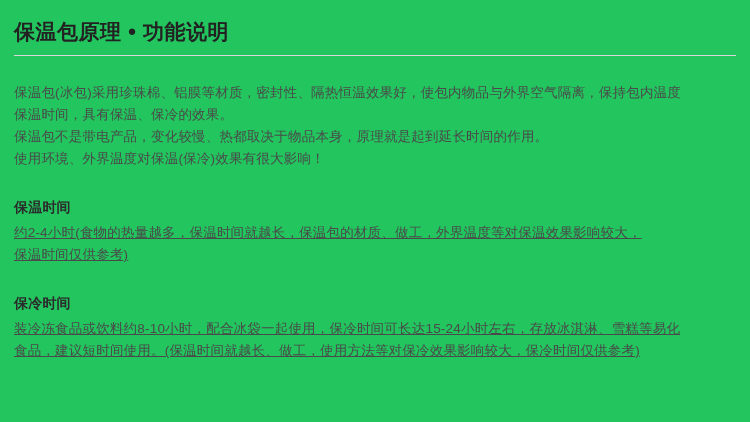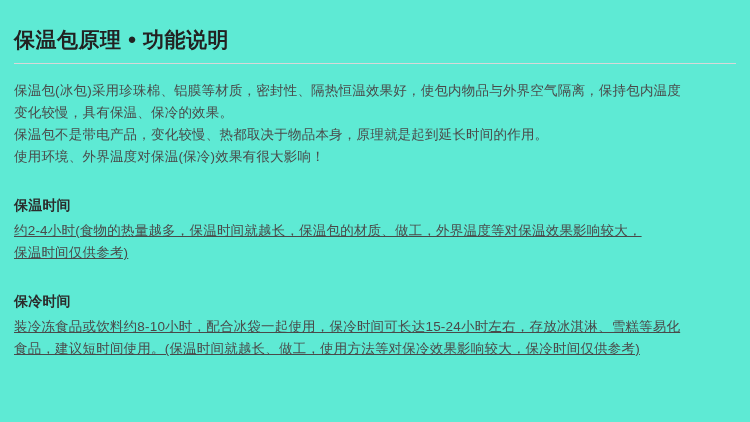--- a/index.html
+++ b/index.html
@@ -12,22 +12,22 @@
     height: 422px;
     font-family: "Liberation Sans", "DejaVu Sans", sans-serif;
     color: #333333;
     overflow: hidden;
   }
   .page {
     position: relative;
     width: 750px;
     height: 422px;
     box-sizing: border-box;
-    padding: 8px 14px;
-    background: #5eead4;
+    padding: 0 14px;
+    background: #22c55e;
   }
   .title {
     margin: 0;
     padding-top: 16px;
     font-size: 21px;
     line-height: 30px;
     font-weight: bold;
     color: #222222;
     letter-spacing: 0.5px;
   }
@@ -38,21 +38,21 @@
     vertical-align: 3px;
     color: #222222;
   }
   .rule {
     margin-top: 8px;
     height: 1px;
     background: #d8d8d8;
     width: 722px;
   }
   .intro {
-    margin-top: 16px;
+    margin-top: 26px;
   }
   .para {
     font-size: 13.5px;
     line-height: 22px;
     color: #4a4a4a;
     margin: 0;
     letter-spacing: 0.2px;
   }
   .section {
     margin-top: 26px;
@@ -76,21 +76,21 @@
 <div class="page">
 
   <h1 class="title">
     <span>保温包原理</span><span class="sep">●</span><span>功能说明</span>
   </h1>
 
   <div class="rule"></div>
 
   <div class="intro">
     <p class="para">保温包(冰包)采用珍珠棉、铝膜等材质，密封性、隔热恒温效果好，使包内物品与外界空气隔离，保持包内温度</p>
-    <p class="para">变化较慢，具有保温、保冷的效果。</p>
+    <p class="para">保温时间，具有保温、保冷的效果。</p>
     <p class="para">保温包不是带电产品，变化较慢、热都取决于物品本身，原理就是起到延长时间的作用。</p>
     <p class="para">使用环境、外界温度对保温(保冷)效果有很大影响！</p>
   </div>
 
   <div class="section">
     <p class="section-head">保温时间</p>
     <p class="para">约2-4小时(食物的热量越多，保温时间就越长，保温包的材质、做工，外界温度等对保温效果影响较大，</p>
     <p class="para">保温时间仅供参考)</p>
   </div>
 

